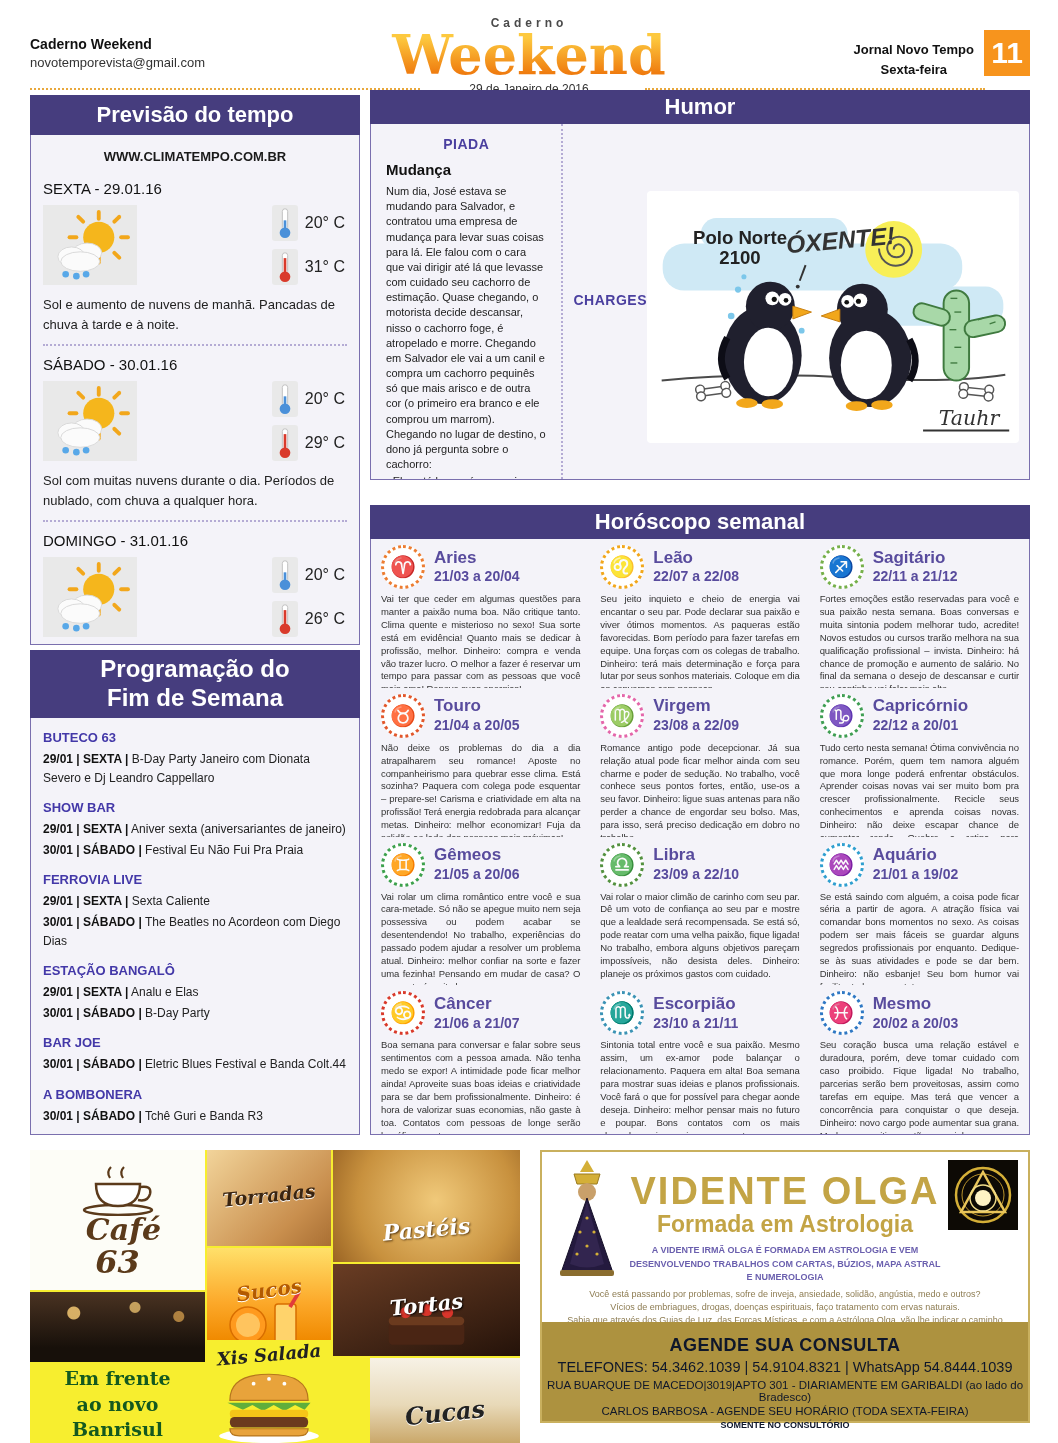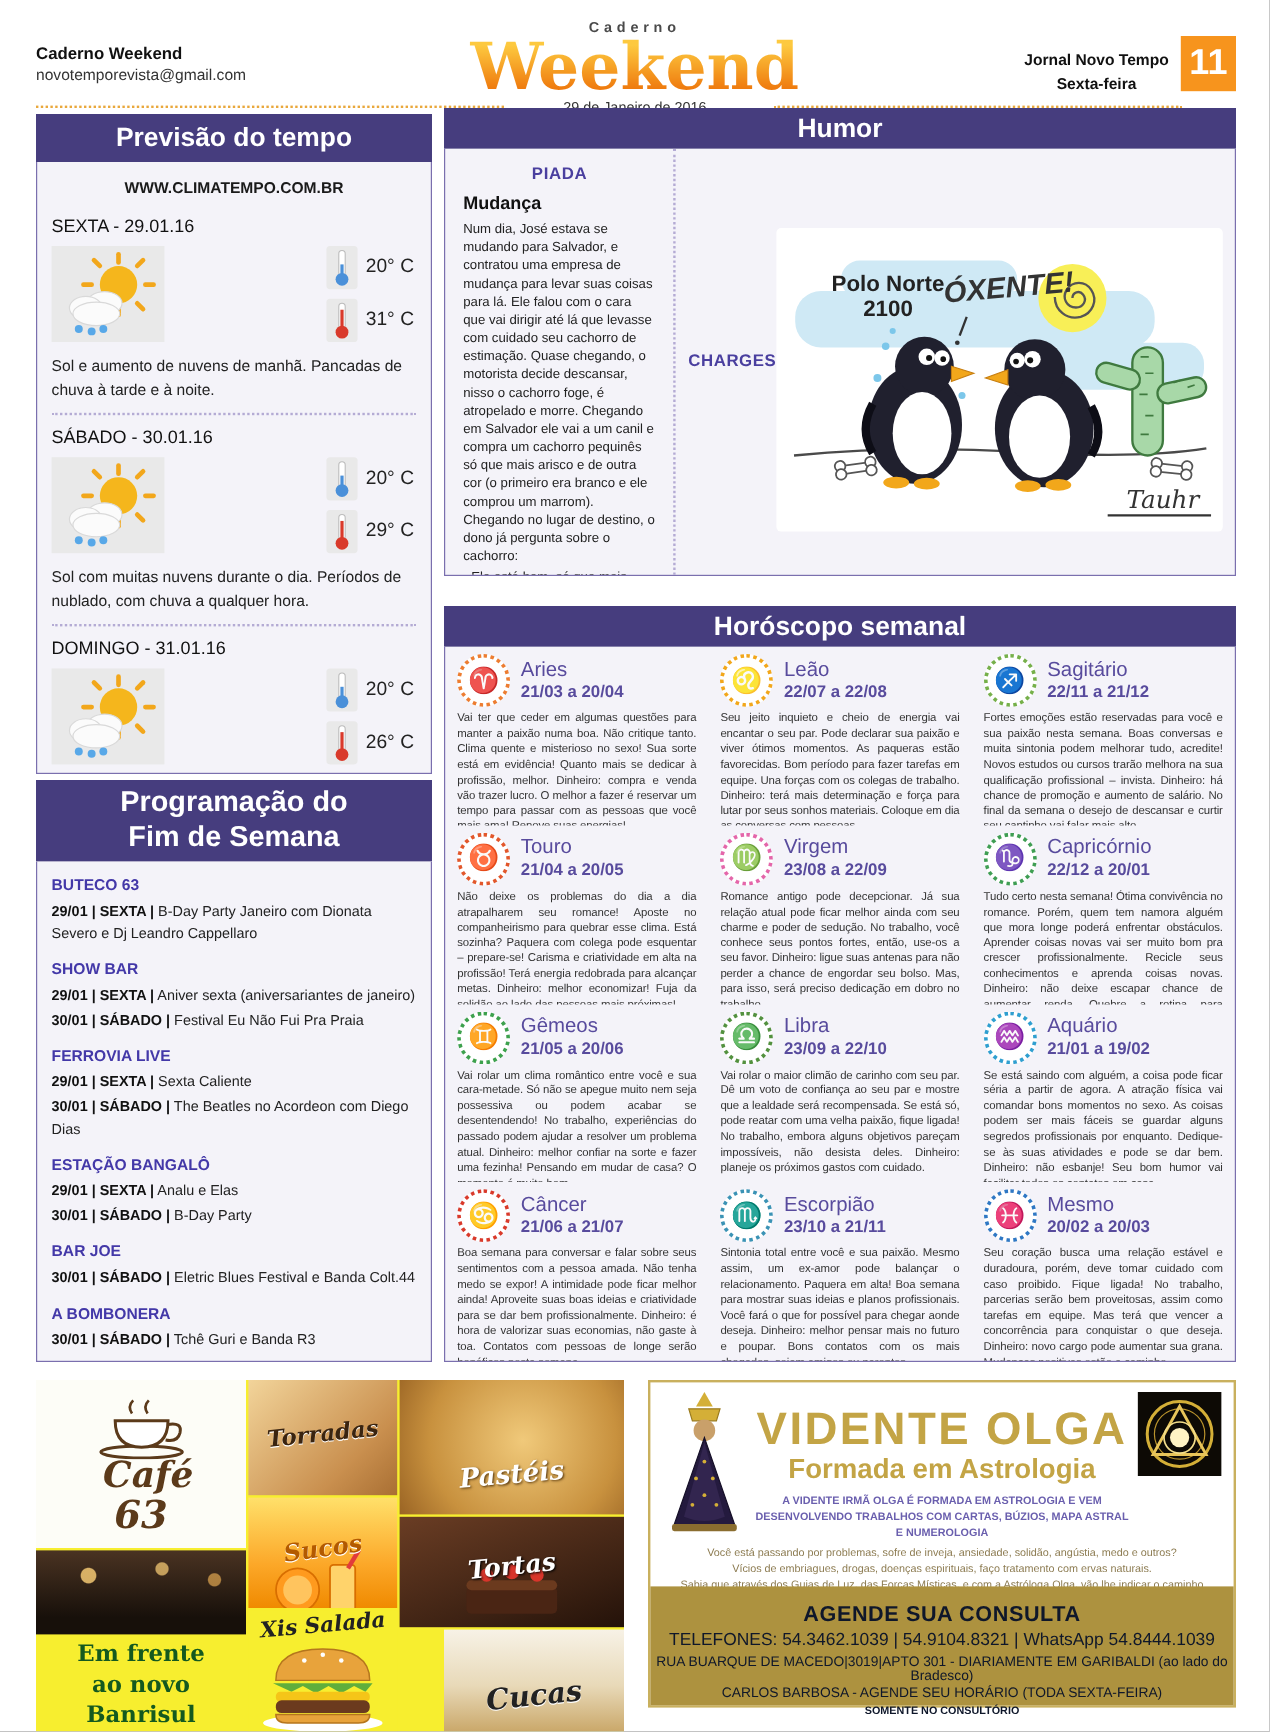--- a/index.html
+++ b/index.html
@@ -63,21 +63,21 @@
   .cartoon-box{background:#fff;border-radius:4px;margin-top:24px;}
 
   
   .horo-bar{left:370px;top:505px;width:660px;height:34px;font-size:22px;}
   .horo-body{left:370px;top:539px;width:660px;height:596px;display:grid;
              grid-template-columns:1fr 1fr 1fr;grid-template-rows:repeat(4,1fr);padding:0;}
   .horo-cell{padding:6px 10px 2px;overflow:hidden;}
   .horo-head{display:flex;align-items:center;gap:9px;margin-bottom:4px;}
   .sign-badge{width:38px;height:38px;border-radius:50%;border:3px dotted currentColor;flex:none;
               display:flex;align-items:center;justify-content:center;font-size:21px;background:#fff;}
-  .sign-name{font-size:17px;font-weight:normal;color:#584b9d;line-height:1.1;}
+  .sign-name{font-size:17px;font-weight:bold;color:#584b9d;line-height:1.1;}
   .sign-dates{font-size:14px;color:#584b9d;font-weight:bold;}
   .horo-text{font-size:9.5px;color:#333;text-align:justify;line-height:1.36;letter-spacing:-.1px;}
   .c0{color:#ed7d31;} .c1{color:#f2a71b;} .c2{color:#76b04a;} .c3{color:#e2572b;}
   .c4{color:#e466aa;} .c5{color:#3f9e53;} .c6{color:#3da14d;} .c7{color:#53913f;}
   .c8{color:#2f9fd0;} .c9{color:#d93a2b;} .c10{color:#3b93b5;} .c11{color:#2f78c4;}
 
   
   .cafe{left:30px;top:1150px;width:490px;height:293px;background:#f7ee2f;overflow:hidden;}
   .tile{position:absolute;overflow:hidden;}
   .script{font-family:"DejaVu Serif",serif;font-style:italic;font-weight:bold;}

